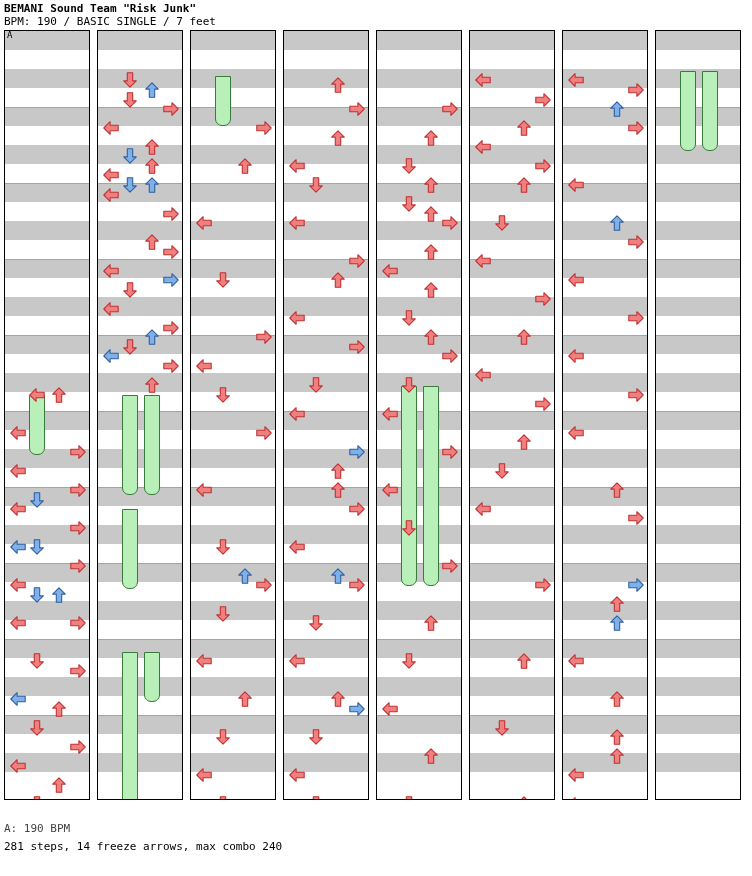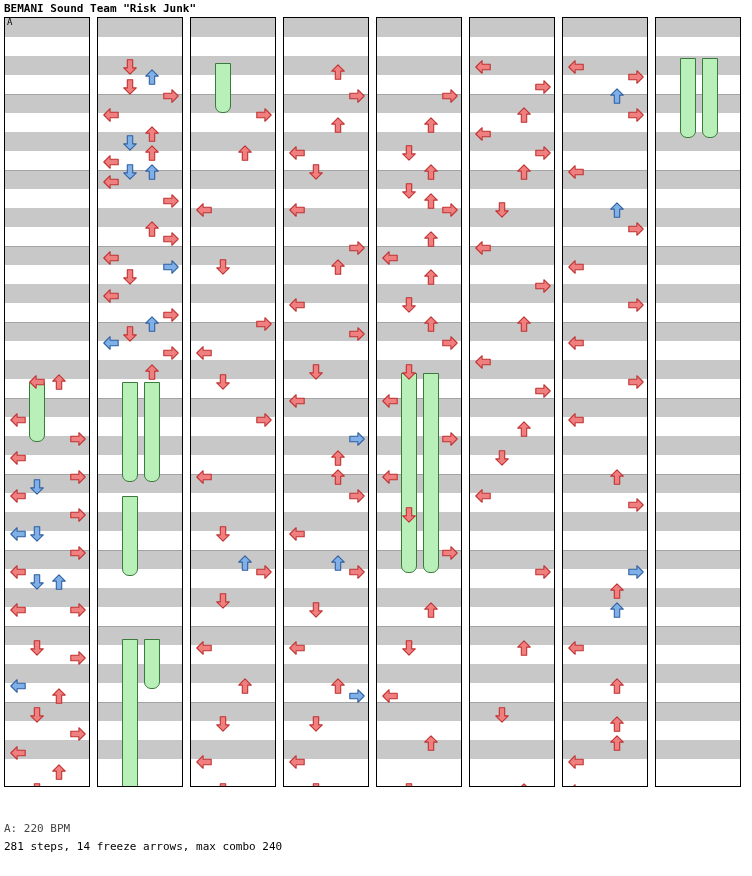--- a/index.html
+++ b/index.html
@@ -29,20 +29,21 @@
   .frz{position:absolute;width:16px;background:#b9f0b9;border:1px solid #3a7a3a;box-sizing:border-box;}
   .footer{position:absolute;left:4px;font-size:11px;line-height:14px;white-space:pre;}
   .f1{top:822px;color:#444;}
   .f2{top:840px;color:#000;}
 </style>
 </head>
 <body>
 
 <div class="hdr">
   <div class="line artist">BEMANI Sound Team "Risk Junk"</div>
+  <div class="line">BPM: 190 / BASIC SINGLE / 7 feet</div>
 </div>
 
 <div class="sheet" id="sheet">
     <div class="col" style="left: 4px;">
       <div class="beat" style="top: 0px;"></div>
       <div class="beat" style="top: 38px;"></div>
       <div class="beat" style="top: 76px;"></div>
       <div class="beat" style="top: 114px;"></div>
       <div class="beat" style="top: 152px;"></div>
       <div class="beat" style="top: 190px;"></div>
@@ -1421,14 +1422,14 @@
       <div class="measline" style="top: 380px;"></div>
       <div class="measline" style="top: 456px;"></div>
       <div class="measline" style="top: 532px;"></div>
       <div class="measline" style="top: 608px;"></div>
       <div class="measline" style="top: 684px;"></div>
       <div class="frz" style="left: 24px; top: 40px; height: 80px; border-radius: 0px 0px 7px 7px;"></div>
       <div class="frz" style="left: 46px; top: 40px; height: 80px; border-radius: 0px 0px 7px 7px;"></div>
     </div>
   </div>
 
-<div class="footer f1">A: 220 BPM</div>
+<div class="footer f1">A: 190 BPM</div>
 <div class="footer f2">281 steps, 14 freeze arrows, max combo 240</div>
 
 </body></html>

